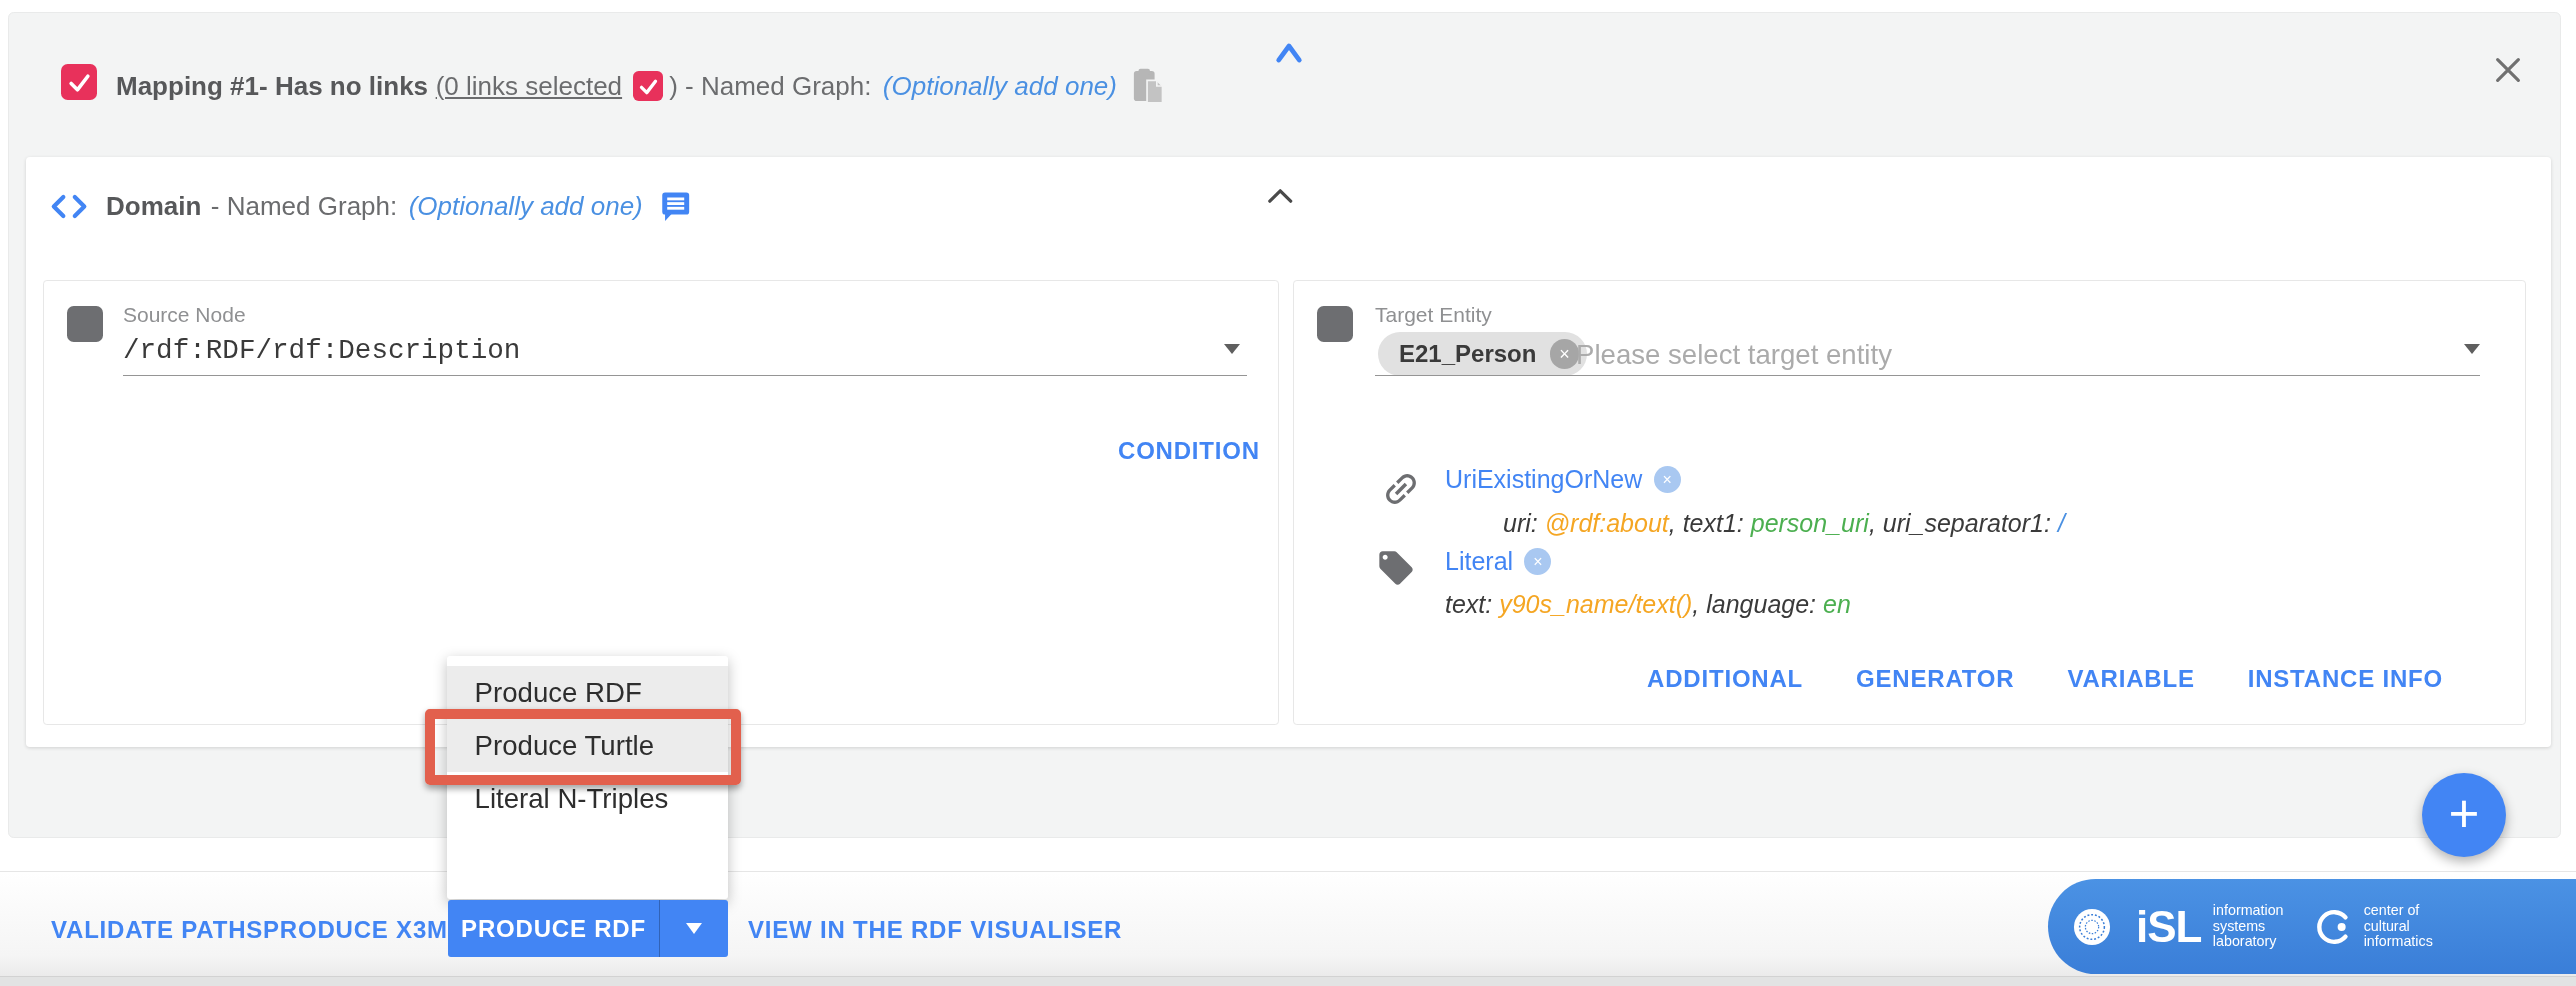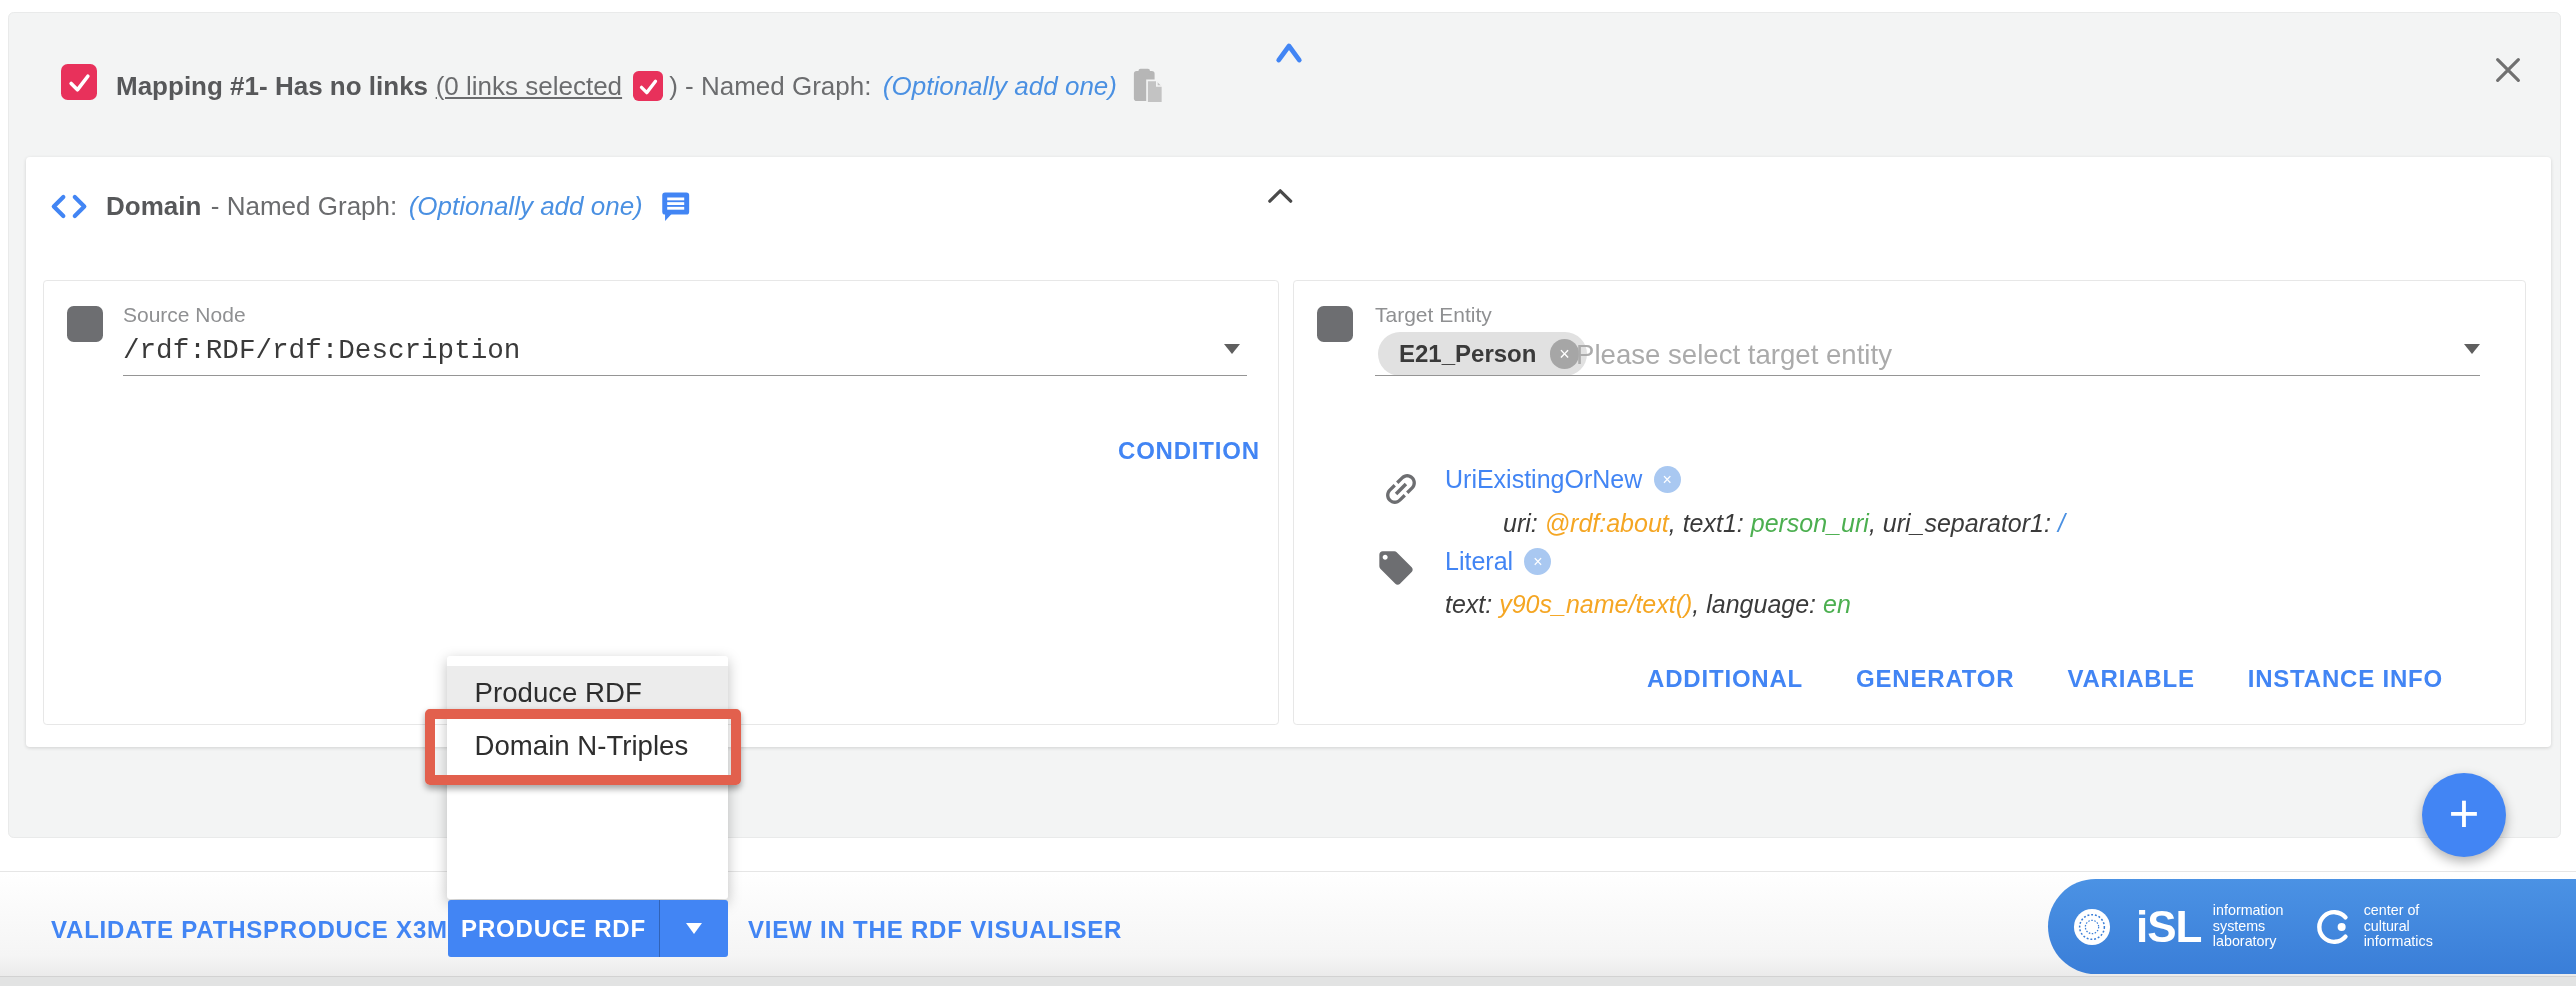--- a/index.html
+++ b/index.html
@@ -252,21 +252,22 @@
 
 <div class="abs actions-row">
   <span class="uc-link">ADDITIONAL</span>
   <span class="uc-link">GENERATOR</span>
   <span class="uc-link">VARIABLE</span>
   <span class="uc-link">INSTANCE INFO</span>
 </div>
 
 <div class="abs menu">
   <div class="menu-item sel">Produce RDF</div>
-  <div class="menu-item">Domain N-Triples</div>
+  <div class="menu-item sel">Produce Turtle</div>
+  <div class="menu-item">Literal N-Triples</div>
 </div>
 <div class="abs highlight-box"></div>
 
 <div class="abs footer-bar"></div>
 <div class="abs bottom-strip"></div>
 <span class="abs uc-link f-link1">VALIDATE PATHS</span>
 <span class="abs uc-link f-link2">PRODUCE X3ML</span>
 <div class="abs produce-btn">
   <div class="produce-main">PRODUCE RDF</div>
   <div class="produce-div"></div>

